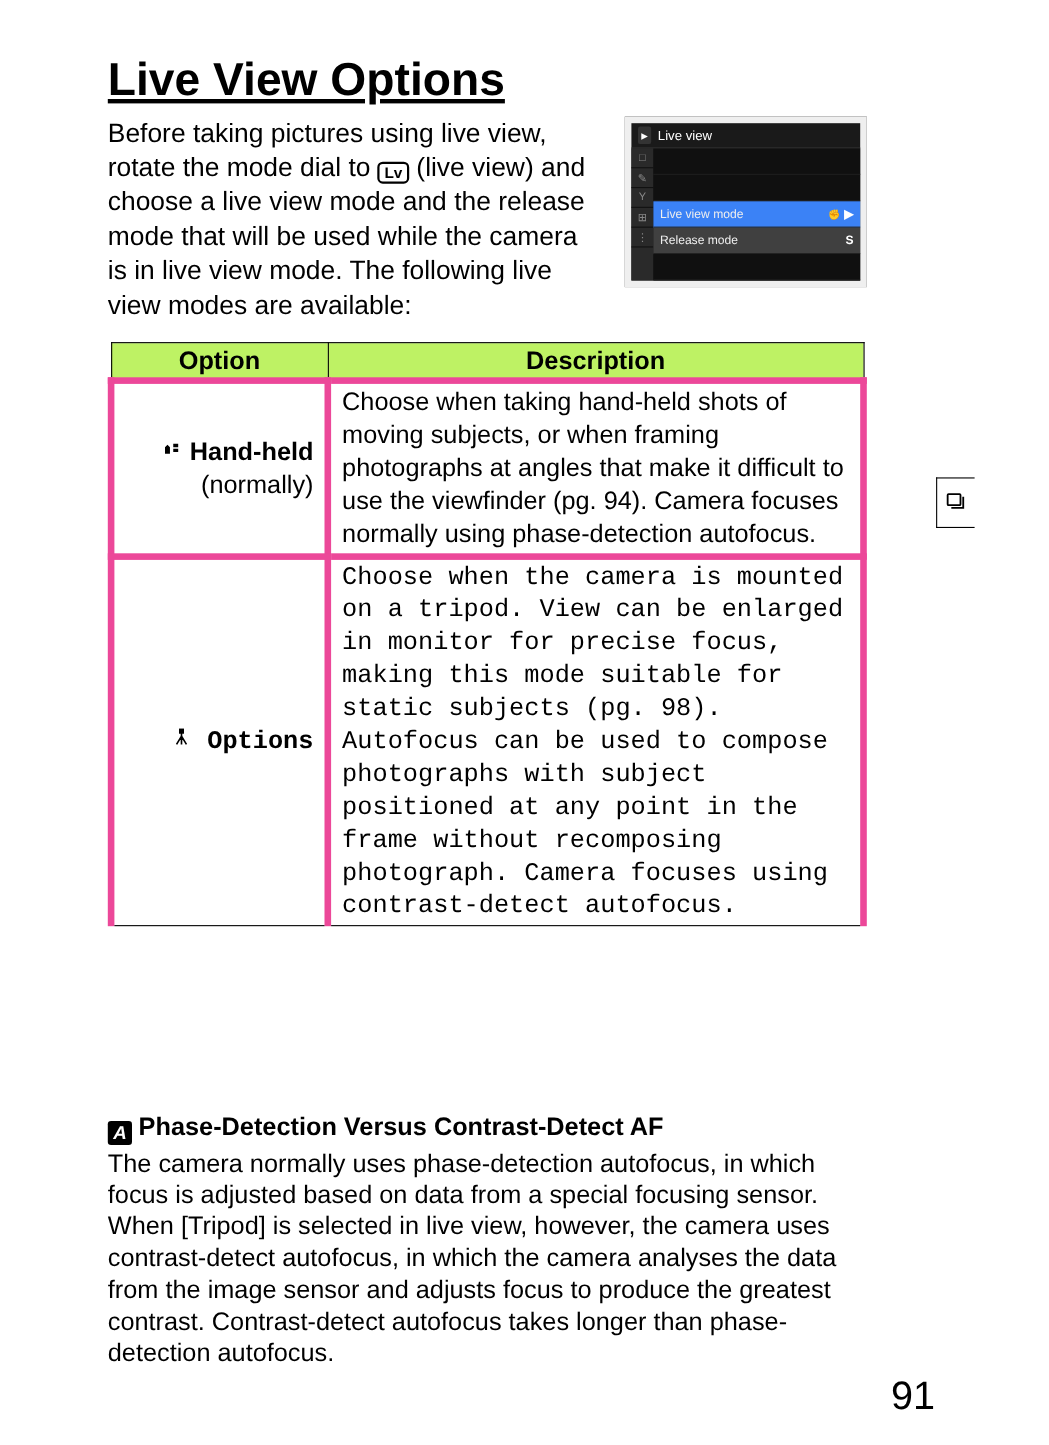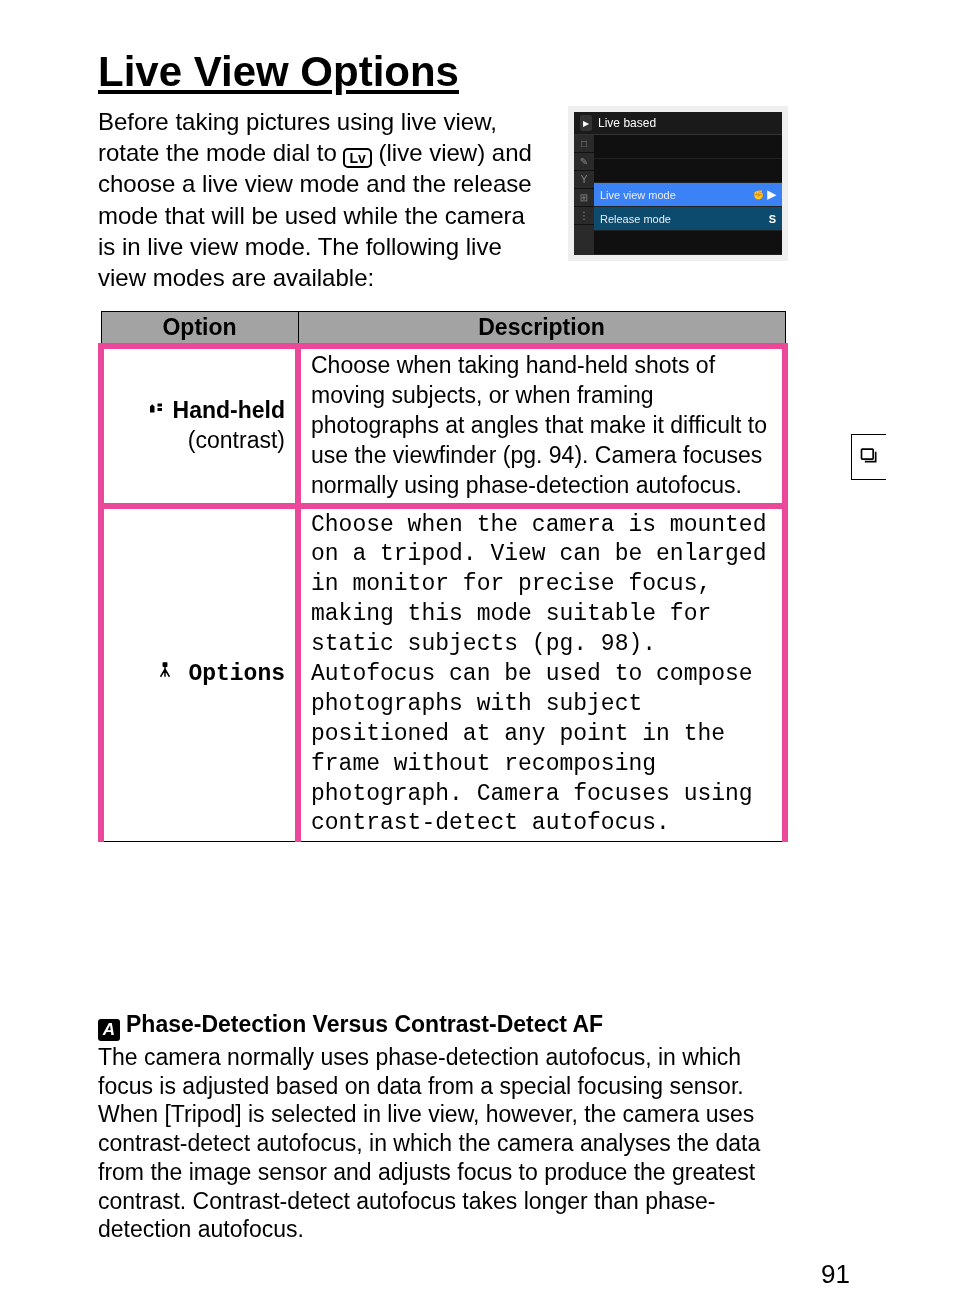--- a/index.html
+++ b/index.html
@@ -7,52 +7,52 @@
   .title{font-size:42px;font-weight:700;margin:0 0 10px 0;text-decoration:underline;text-underline-offset:4px;}
   .intro-row{display:flex;gap:24px;align-items:flex-start;}
   .intro-text{flex:1;font-size:24px;line-height:1.3;}
   .lv-icon{display:inline-block;vertical-align:-2px;font-size:14px;font-weight:600;border:2px solid #000;border-radius:5px;padding:1px 4px;line-height:1;background:#fff;}
   .screenshot{width:220px;border:6px solid #efefef;background:#1a1a1a;box-sizing:border-box;}
   .ss-title{display:flex;align-items:center;gap:6px;font-size:12px;color:#fff;padding:3px 6px;border-bottom:1px solid #333;}
   .ss-left{width:20px;background:#2a2a2a;}
   .ss-left div{height:17px;border-bottom:1px solid #111;display:flex;align-items:center;justify-content:center;color:#888;font-size:10px;}
   .ss-body{display:flex;}
   .ss-rows{flex:1;}
-  .ss-row{display:flex;align-items:center;justify-content:space-between;padding:3px 6px;font-size:11px;color:#eee;background:#0c4a6e;border-bottom:1px solid #222;height:17px;box-sizing:content-box;}
+  .ss-row{display:flex;align-items:center;justify-content:space-between;padding:3px 6px;font-size:11px;color:#eee;background:#404040;border-bottom:1px solid #222;height:17px;box-sizing:content-box;}
   .ss-row.sel{background:#3b82f6;}
   .ss-row.blank{background:#101010;}
   .ss-val{color:#fff;font-weight:600;}
   .opt-table{width:100%;border-collapse:collapse;margin-top:18px;font-size:23px;}
-  .opt-table th{border:1px solid #000;background:#a3a3a3;font-weight:700;padding:2px 8px;text-align:center;}
+  .opt-table th{border:1px solid #000;background:#bef264;font-weight:700;padding:2px 8px;text-align:center;}
   .opt-table td{border:6px solid #ec4899;padding:2px 10px;vertical-align:middle;line-height:1.3;}
   .opt-table td:first-child{text-align:right;white-space:nowrap;}
   .opt-table tr:last-child td{border-bottom:1px solid #000;font-family:Liberation Mono, monospace;}
   .opt-table th:first-child{width:180px;}
   .mode-icon{display:inline-block;width:20px;text-align:center;font-size:16px;vertical-align:1px;}
   .note-block{position:absolute;left:98px;right:98px;bottom:70px;font-size:23px;line-height:1.25;}
   .note-title{font-weight:700;margin-bottom:2px;}
   .note-icon{display:inline-block;width:22px;height:22px;background:#000;color:#fff;font-style:italic;font-weight:700;text-align:center;line-height:22px;border-radius:3px;margin-right:6px;vertical-align:-3px;font-size:17px;}
-  .page-num{position:absolute;right:36px;bottom:24px;font-size:26px;}
+  .page-num{position:absolute;right:36px;bottom:24px;font-size:36px;}
   .side-tab{position:absolute;right:0;top:434px;width:34px;height:44px;border:1px solid #000;border-right:none;display:flex;align-items:center;justify-content:center;background:#fff;}
   .side-tab svg{width:20px;height:20px;}
 </style>
 </head>
 <body>
 
 <div class="page">
   <h1 class="title">Live View Options</h1>
 
   <div class="intro-row">
     <div class="intro-text">
       <span>Before taking pictures using live view, rotate the mode dial to </span><span class="lv-icon">Lv</span><span> (live view) and choose a live view mode and the release mode that will be used while the camera is in live view mode.  The following live view modes are available:</span>
     </div>
     <div class="screenshot">
       <div class="ss-title">
         <span style="background:#333;padding:1px 3px;border-radius:2px;">▸</span>
-        <span>Live based</span>
+        <span>Live view</span>
       </div>
       <div class="ss-body">
         <div class="ss-left">
           <div>□</div>
           <div>✎</div>
           <div>Y</div>
           <div>⊞</div>
           <div>⋮</div>
         </div>
         <div class="ss-rows">
@@ -81,21 +81,21 @@
     </thead>
     <tbody>
       <tr>
         <td>
           <span class="mode-icon">
             <svg viewBox="0 0 24 24" width="18" height="18">
                 <path fill="#000" d="M4 10l3-3 3 3v8H4zM14 6h6v4h-6zM14 12h6v4h-6z"></path>
               </svg>
           </span>
           <b>Hand-held</b><br>
-          <span>(contrast)</span>
+          <span>(normally)</span>
         </td>
         <td>Choose when taking hand-held shots of moving subjects, or when framing photographs at angles that make it difficult to use the viewfinder (pg. 94).  Camera focuses normally using phase-detection autofocus.</td>
       </tr>
       <tr>
         <td>
           <span class="mode-icon">
             <svg viewBox="0 0 24 24" width="18" height="18">
                 <path fill="#000" d="M10 3h4v4h-4zM12 7v4M12 11l-6 10M12 11l6 10M12 11v10" stroke="#000" stroke-width="2"></path>
                 <rect x="9" y="2" width="6" height="5" fill="#000"></rect>
               </svg>

